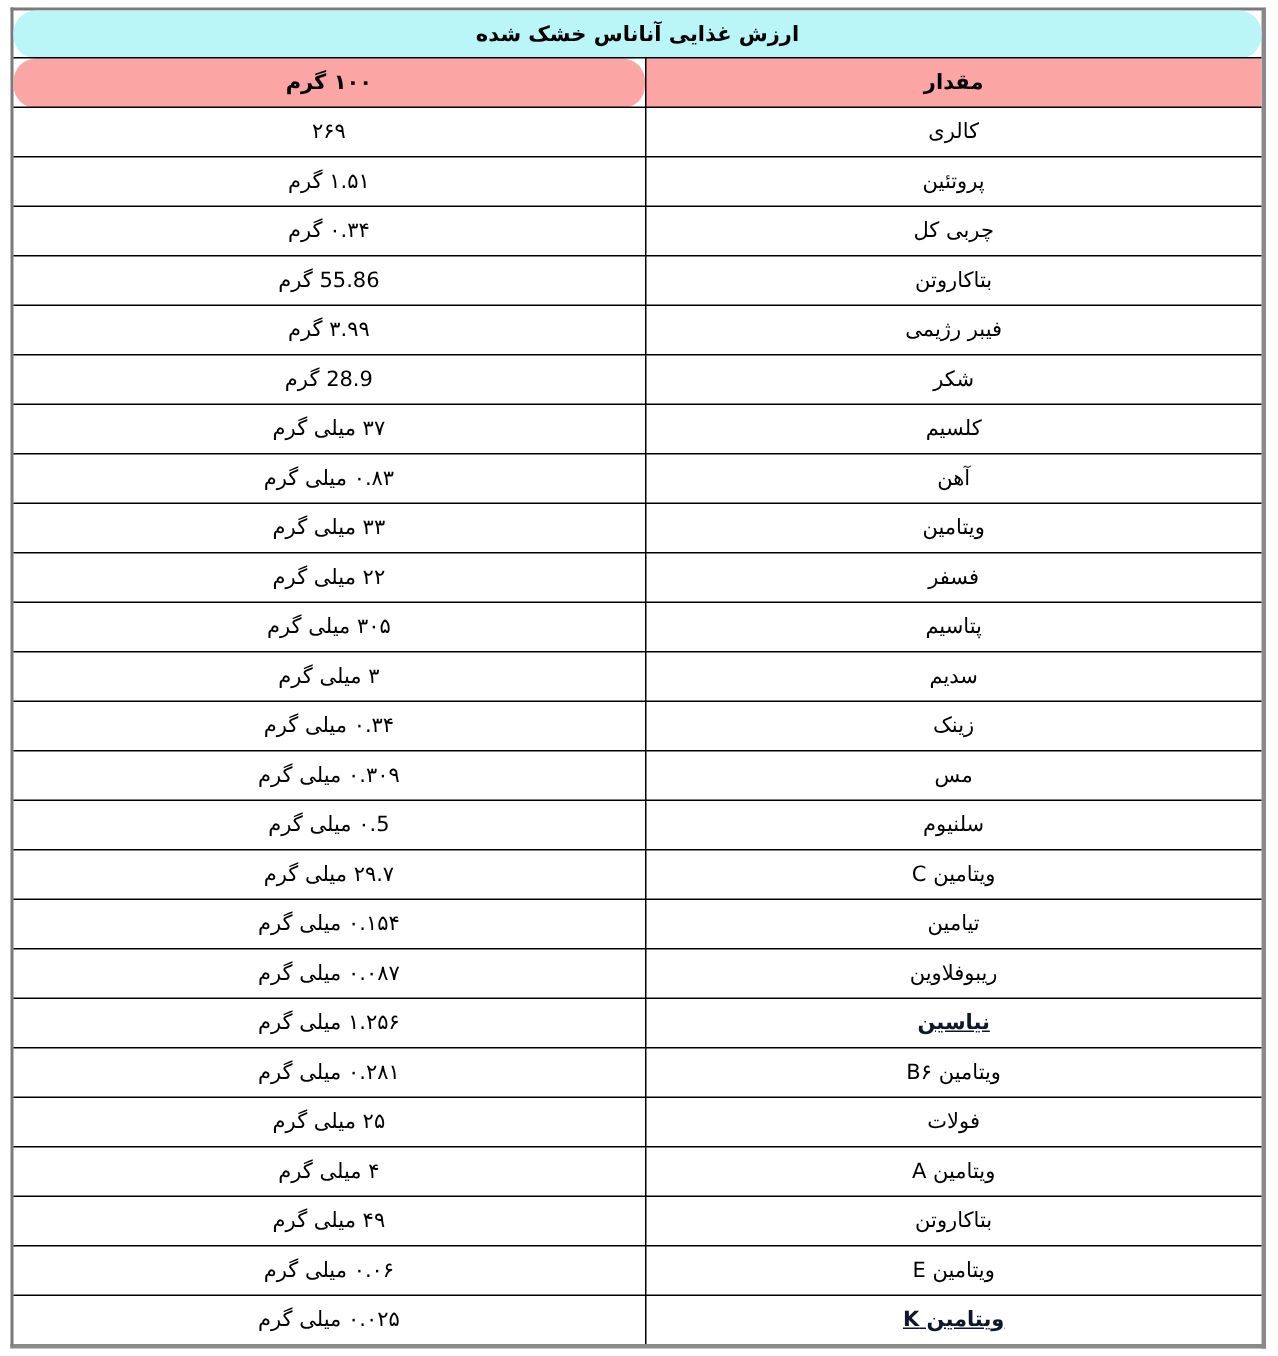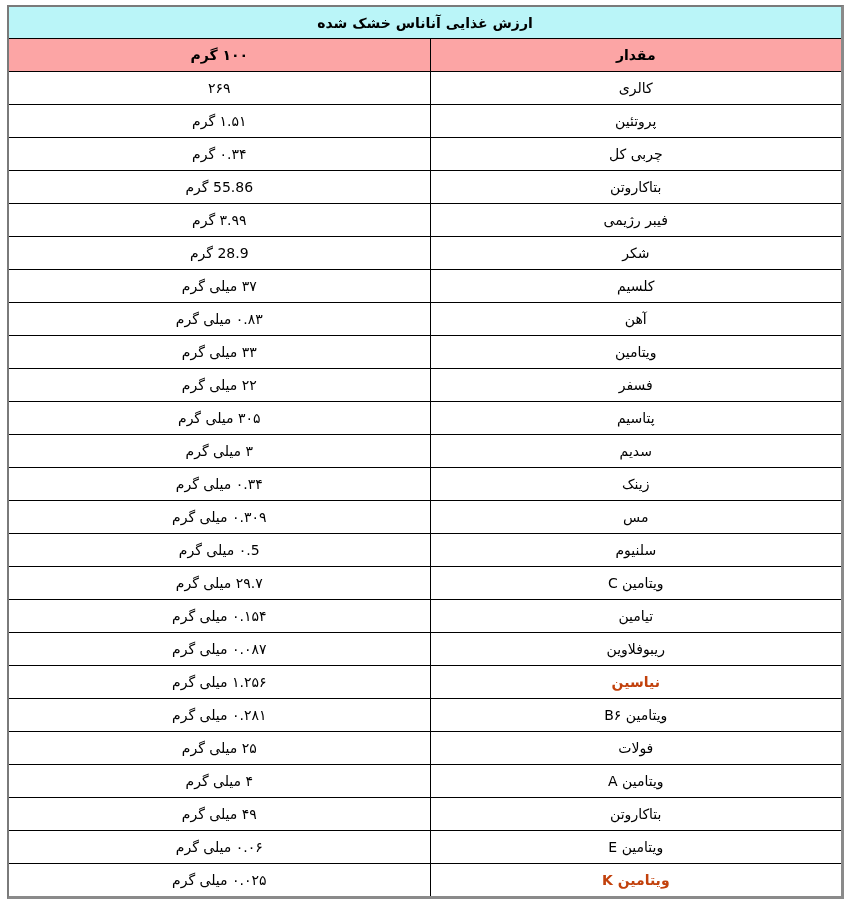--- a/index.html
+++ b/index.html
@@ -35,37 +35,38 @@
     border: 1px solid #000;
     text-align: center;
     vertical-align: middle;
     height: 32px;
     padding: 0;
     font-size: 14px;
     font-weight: normal;
   }
   tr:first-child td, tr:first-child th { border-top: none; }
   td:first-child, th:first-child { border-right: none; }
-  td:last-child, th:last-child { border-left: none; }
+  td:last-child, th:last-child { border-left: none; border-radius: 15px; }
   tr:last-child td { border-bottom: none; }
   .title-row th {
     background: #baf5f8;
     font-weight: bold;
     font-size: 14px;
     height: 31px;
   }
   .header-row th {
     background: #fca5a5;
     font-weight: bold;
     height: 32px;
   }
   .col-name { width: 411px; }
   .col-value { width: 421px; }
   .link {
-    color: #c2410c;
+    color: #0f172a;
+    text-decoration: underline;
     font-weight: bold;
     cursor: pointer;
   }
 </style>
 </head>
 <body>
 
 <div class="table-wrap">
   <table>
     <colgroup>

